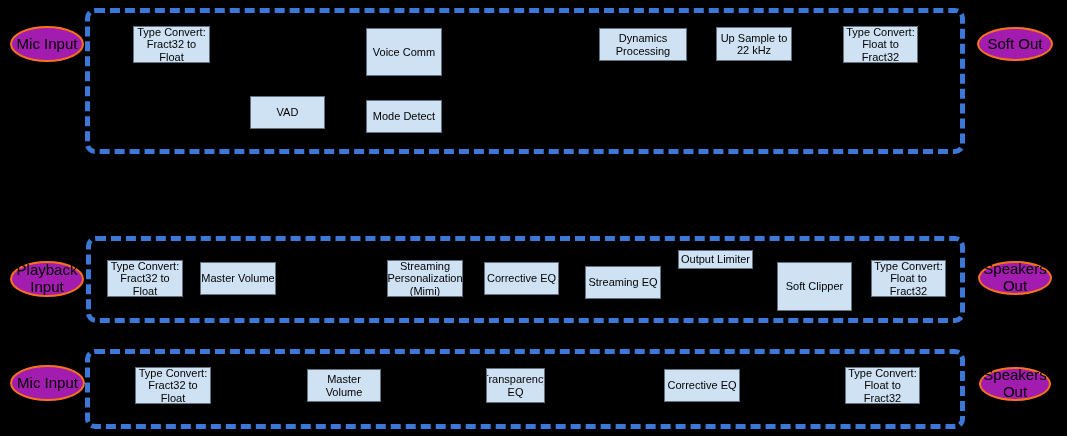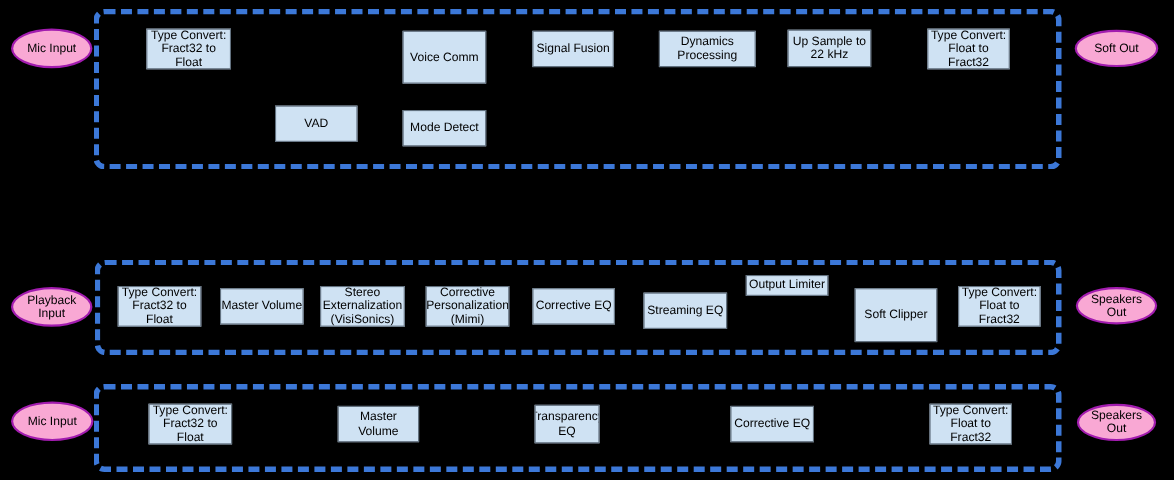--- a/index.html
+++ b/index.html
@@ -24,45 +24,44 @@
     box-sizing:border-box;
     display:flex;align-items:center;justify-content:center;
     text-align:center;
     font-size:11px;line-height:1.12;
     color:#000;
     white-space:pre-line;
     overflow:hidden;
   }
   .ellipse{
     position:absolute;
-    background:#f9a8d4;
-    border:2px solid #a21caf;
+    background:#a21caf;
+    border:2px solid #f97316;
     border-radius:50%;
     box-sizing:border-box;
     display:flex;align-items:center;justify-content:center;
     text-align:center;
-    font-size:11px;line-height:1.12;
+    font-size:15px;line-height:1.12;
     color:#000;
     white-space:pre-line;
   }
 </style>
 </head>
 <body>
 
 <div id="canvas">
 
   <div class="ellipse" style="left:10px;top:26px;width:74px;height:36px">Mic Input</div>
 
   <div class="dashed-box" style="left:85px;top:8px;width:880px;height:146px"></div>
 
   <div class="block" style="left:133px;top:26px;width:77px;height:37px">Type Convert:
 Fract32 to
 Float</div>
   <div class="block" style="left:366px;top:28px;width:76px;height:48px">Voice Comm</div>
-  <div class="block" style="left:484px;top:28px;width:74px;height:33px">Signal Fusion</div>
   <div class="block" style="left:599px;top:28px;width:88px;height:33px">Dynamics
 Processing</div>
   <div class="block" style="left:716px;top:27px;width:76px;height:34px">Up Sample to
 22 kHz</div>
   <div class="block" style="left:843px;top:26px;width:75px;height:37px">Type Convert:
 Float to
 Fract32</div>
   <div class="block" style="left:250px;top:96px;width:75px;height:33px">VAD</div>
   <div class="block" style="left:366px;top:100px;width:76px;height:33px">Mode Detect</div>
 
@@ -71,24 +70,21 @@
 
   <div class="ellipse" style="left:10px;top:261px;width:74px;height:36px">Playback
 Input</div>
 
   <div class="dashed-box" style="left:86px;top:236px;width:879px;height:87px"></div>
 
   <div class="block" style="left:107px;top:260px;width:76px;height:37px">Type Convert:
 Fract32 to
 Float</div>
   <div class="block" style="left:200px;top:262px;width:76px;height:33px">Master Volume</div>
-  <div class="block" style="left:291px;top:260px;width:77px;height:37px">Stereo
-Externalization
-(VisiSonics)</div>
-  <div class="block" style="left:387px;top:260px;width:76px;height:37px">Corrective
+  <div class="block" style="left:387px;top:260px;width:76px;height:37px">Streaming
 Personalization
 (Mimi)</div>
   <div class="block" style="left:484px;top:262px;width:75px;height:33px">Corrective EQ</div>
   <div class="block" style="left:585px;top:266px;width:76px;height:33px">Streaming EQ</div>
   <div class="block" style="left:678px;top:250px;width:75px;height:19px">Output Limiter</div>
   <div class="block" style="left:777px;top:262px;width:75px;height:49px">Soft Clipper</div>
   <div class="block" style="left:871px;top:260px;width:75px;height:37px">Type Convert:
 Float to
 Fract32</div>
 

